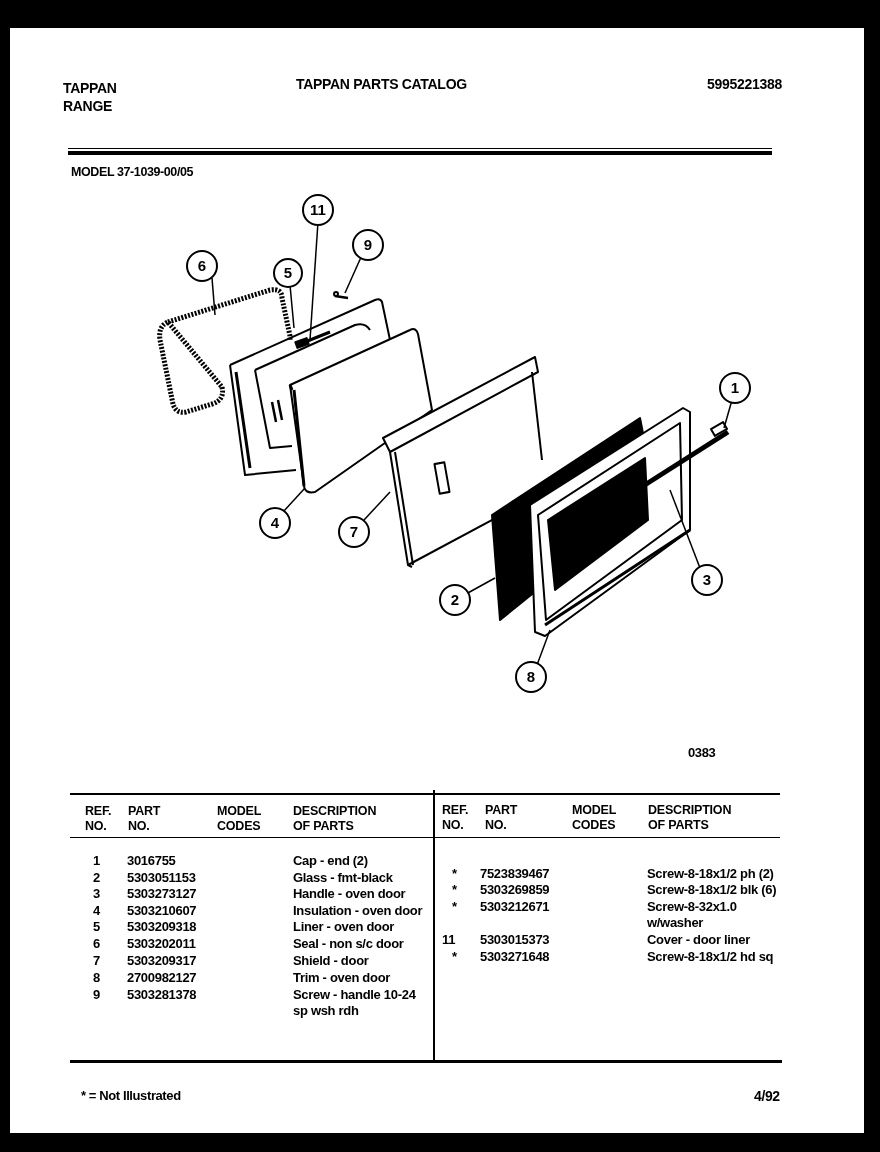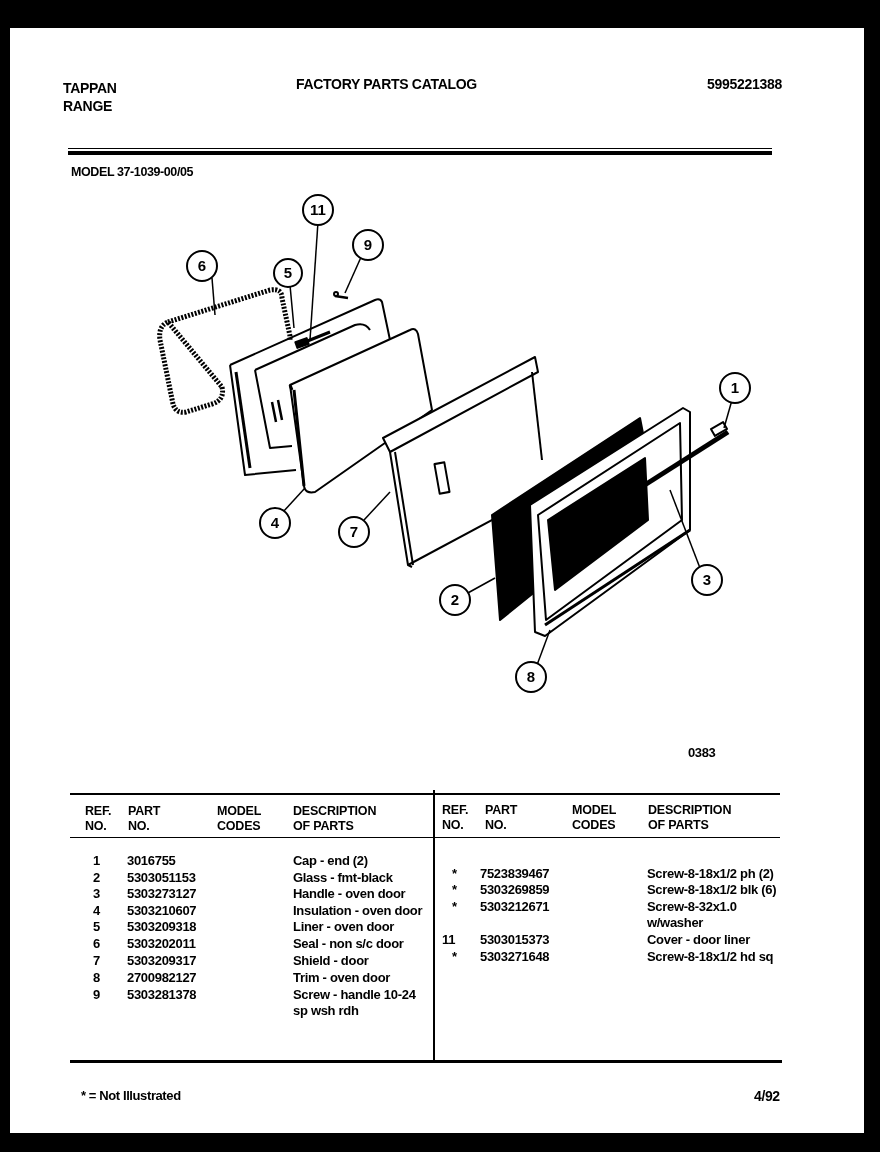--- a/index.html
+++ b/index.html
@@ -15,21 +15,21 @@
   .row span { position:absolute; }
   svg text { font-family:"Liberation Sans", sans-serif; font-weight:bold; }
 </style>
 </head>
 <body>
 
 <div class="page"></div>
 
 <div class="abs hdr" style="left:63px;top:80px;">TAPPAN</div>
 <div class="abs hdr" style="left:63px;top:98px;">RANGE</div>
-<div class="abs hdr" style="left:296px;top:76px;">FACTORY PARTS CATALOG</div>
+<div class="abs hdr" style="left:296px;top:76px;">TAPPAN PARTS CATALOG</div>
 <div class="abs hdr" style="left:686px;top:76px;margin-left:21px;">5995221388</div>
 
 <div class="rule" style="left:68px;top:148px;width:704px;height:1px;"></div>
 <div class="rule" style="left:68px;top:151px;width:704px;height:4px;"></div>
 
 <div class="abs b" style="left:71px;top:165px;font-size:12.5px;letter-spacing:-0.4px;">MODEL 37-1039-00/05</div>
 
 <svg class="abs" style="left:0;top:0;" width="880" height="780">
   <g fill="none" stroke="#000" stroke-width="2" stroke-linejoin="round">
 

